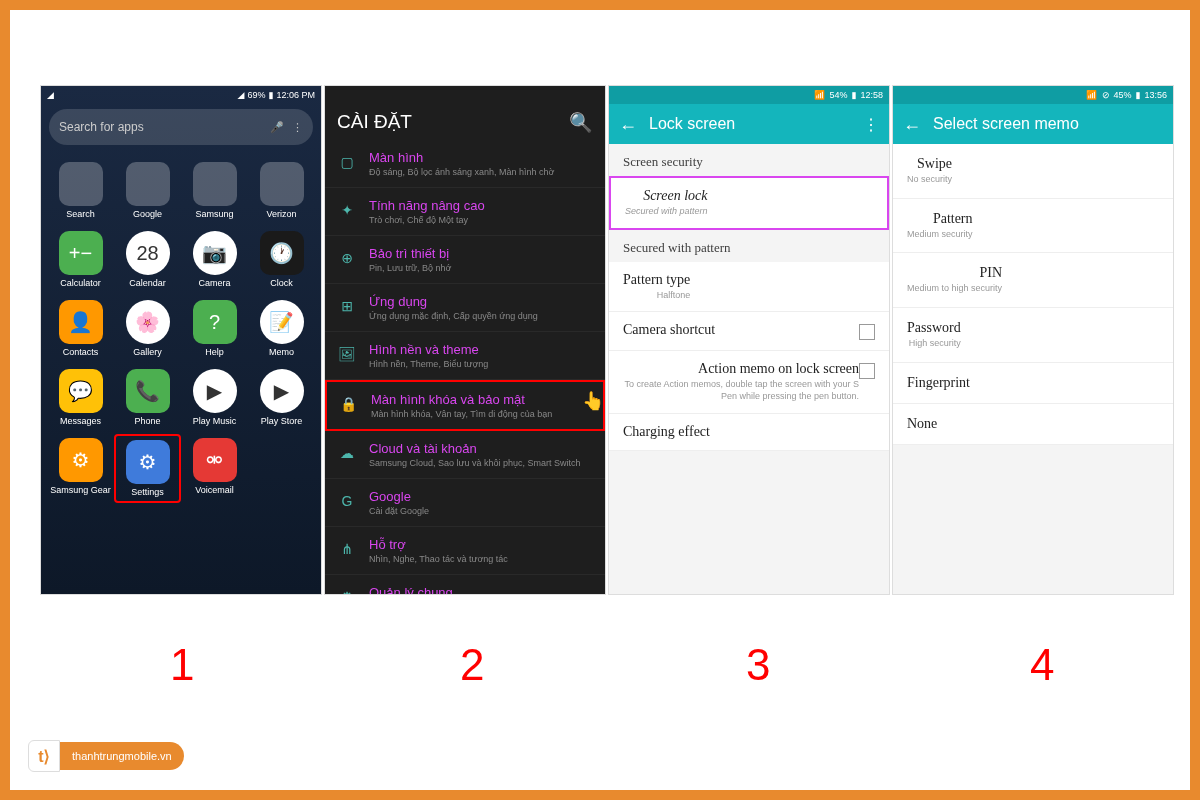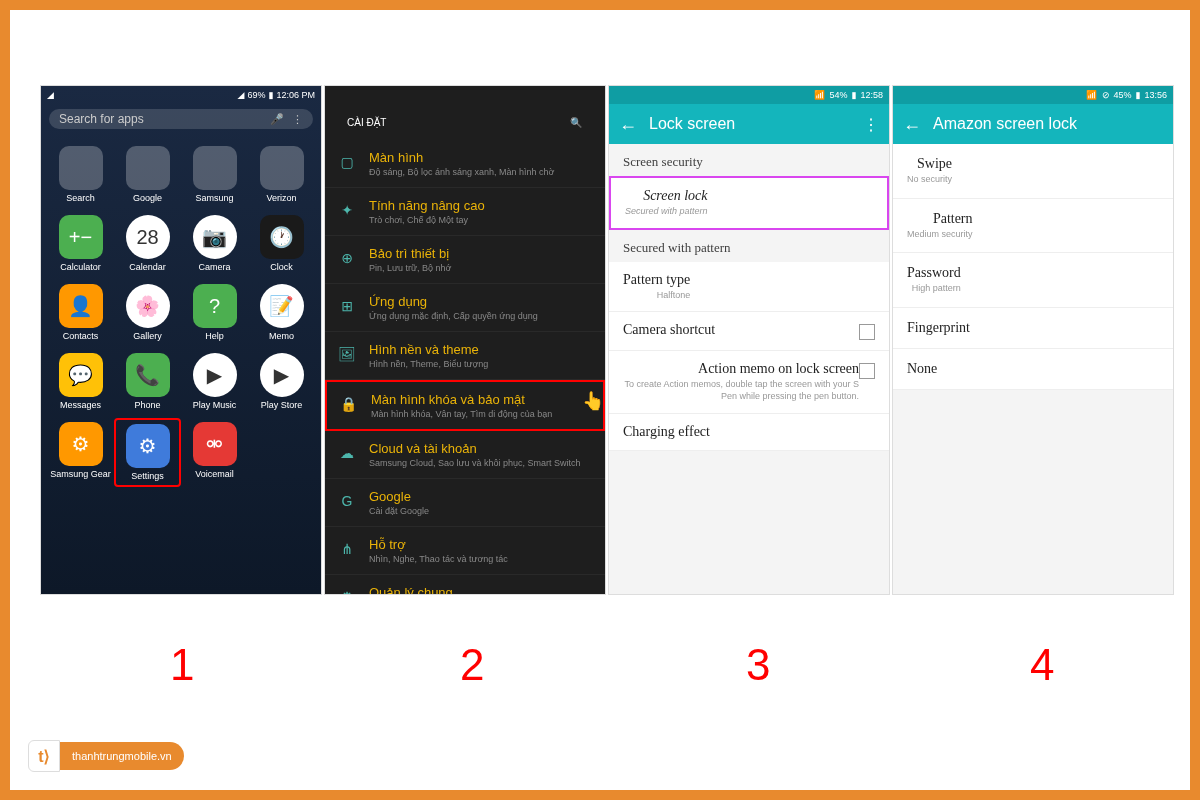--- a/index.html
+++ b/index.html
@@ -11,37 +11,37 @@
 .step1 { left:160px; }
 .step2 { left:450px; }
 .step3 { left:736px; }
 .step4 { left:1020px; }
 
 
 .s1 { background:linear-gradient(180deg,#1a2942 0%,#0d1828 100%); color:#fff; }
 .sbar1 { height:18px; display:flex; justify-content:space-between; align-items:center; padding:0 6px; font-size:9px; color:#fff; }
 .sbar1 .l { display:flex; gap:3px; }
 .sbar1 .r { display:flex; gap:3px; align-items:center; }
-.search1 { margin:5px 8px; background:rgba(255,255,255,.15); border-radius:18px; height:20px; display:flex; align-items:center; padding:0 10px; color:#ccc; }
+.search1 { margin:5px 8px; background:rgba(255,255,255,.15); border-radius:18px; height:36px; display:flex; align-items:center; padding:0 10px; color:#ccc; }
 .search1 .txt { flex:1; font-size:12px; }
 .appgrid { display:grid; grid-template-columns:repeat(4,1fr); gap:4px 0; padding:8px 6px; }
 .app { display:flex; flex-direction:column; align-items:center; gap:3px; padding:4px 0; }
 .aicon { width:44px; height:44px; border-radius:10px; display:flex; align-items:center; justify-content:center; font-size:20px; }
 .aname { font-size:9px; color:#fff; text-align:center; }
 .folder { background:rgba(255,255,255,.25); display:grid; grid-template-columns:1fr 1fr; grid-template-rows:1fr 1fr; gap:2px; padding:5px; }
 .folder>div { border-radius:3px; }
 .hl1 { border:2px solid #f00; border-radius:4px; }
 
 
 .s2 { background:#1e1e1e; color:#ddd; }
 .sbar2 { height:18px; }
-.shead2 { height:36px; display:flex; align-items:center; justify-content:space-between; padding:0 22px; font-size:10px; color:#fff; }
+.shead2 { height:36px; display:flex; align-items:center; justify-content:space-between; padding:0 12px; font-size:19px; color:#fff; }
 .srow2 { display:flex; align-items:flex-start; padding:10px 12px; gap:12px; border-bottom:1px solid rgba(255,255,255,.05); }
 .sicon2 { width:20px; height:20px; flex-shrink:0; display:flex; align-items:center; justify-content:center; font-size:14px; margin-top:2px; }
-.stxt2 .t { font-size:13px; color:#eab308; }
+.stxt2 .t { font-size:13px; color:#d946ef; }
 .stxt2 .d { font-size:9px; color:#888; margin-top:2px; }
 .hl2 { border:2px solid #f00; position:relative; }
 .pointer { position:absolute; right:-2px; top:8px; font-size:18px; }
 
 
 .s3,.s4 { background:#f4f4f4; color:#333; }
 .sbar3 { height:18px; background:#0f9da3; color:#fff; display:flex; justify-content:flex-end; align-items:center; padding:0 6px; font-size:9px; gap:4px; }
 .shead3 { height:40px; background:#14b5bc; color:#fff; display:flex; align-items:center; padding:0 10px; gap:12px; font-size:16px; font-family:'Comic Sans MS',cursive; }
 .shead3 .back { font-size:18px; }
 .shead3 .ttl { flex:1; }
@@ -309,39 +309,45 @@
     <div class="screen s4">
       <div class="sbar3">
         <span>📶</span>
         <span>⊘</span>
         <span>45%</span>
         <span>▮</span>
         <span>13:56</span>
       </div>
       <div class="shead3">
         <span class="back">←</span>
-        <span class="ttl">Amazon screen lock</span>
+        <span class="ttl">Select screen memo</span>
       </div>
       <div id="s4rows">
           <div class="row3">
             <div>
               <div class="t">Swipe</div>
     <div class="d">No security</div>
             </div>
           </div>
           <div class="row3">
             <div>
               <div class="t">Pattern</div>
     <div class="d">Medium security</div>
             </div>
           </div>
           <div class="row3">
             <div>
+              <div class="t">PIN</div>
+    <div class="d">Medium to high security</div>
+            </div>
+          </div>
+          <div class="row3">
+            <div>
               <div class="t">Password</div>
-    <div class="d">High pattern</div>
+    <div class="d">High security</div>
             </div>
           </div>
           <div class="row3">
             <div>
               <div class="t">Fingerprint</div>
     </div>
           </div>
           <div class="row3">
             <div>
               <div class="t">None</div>

